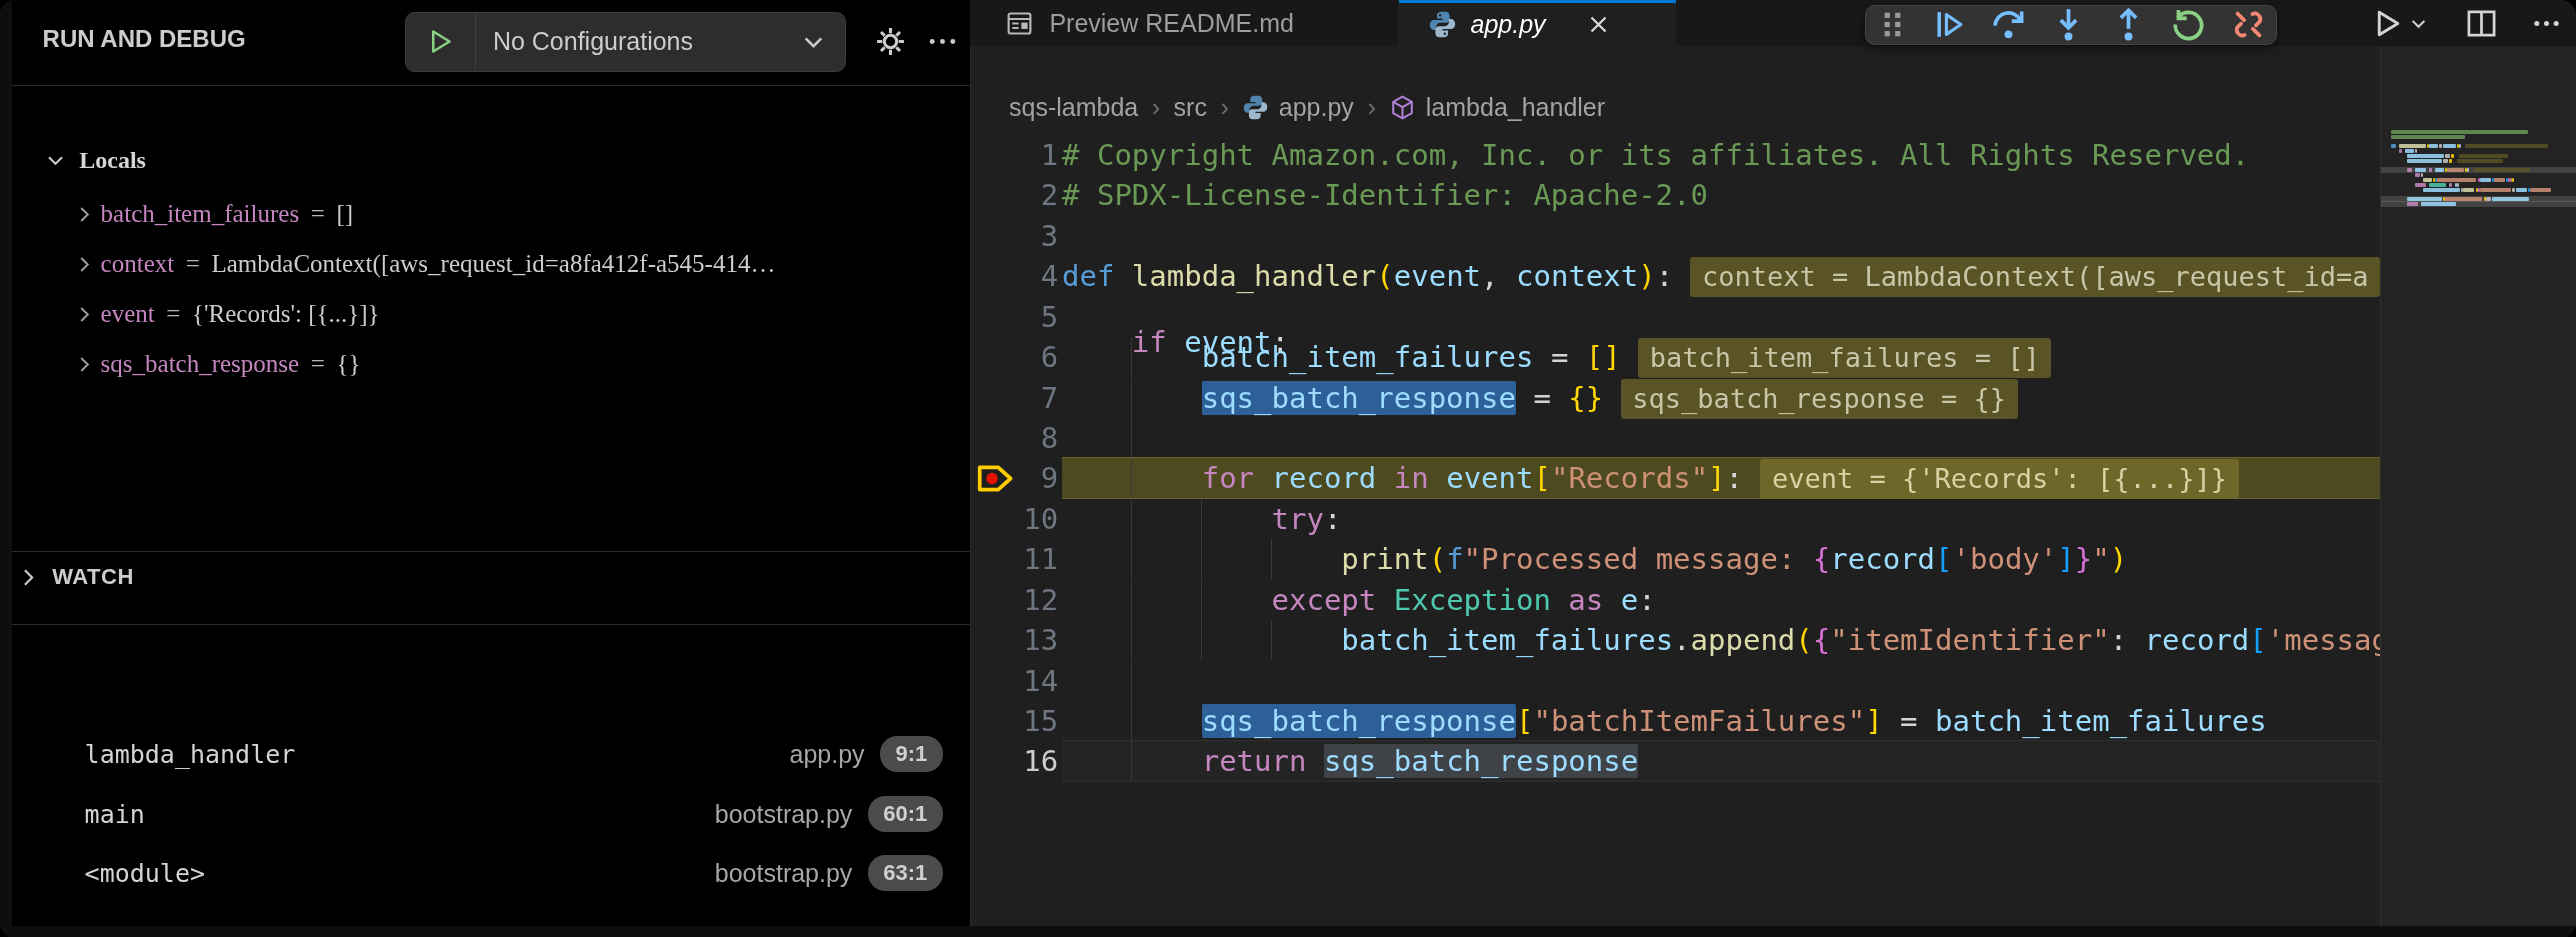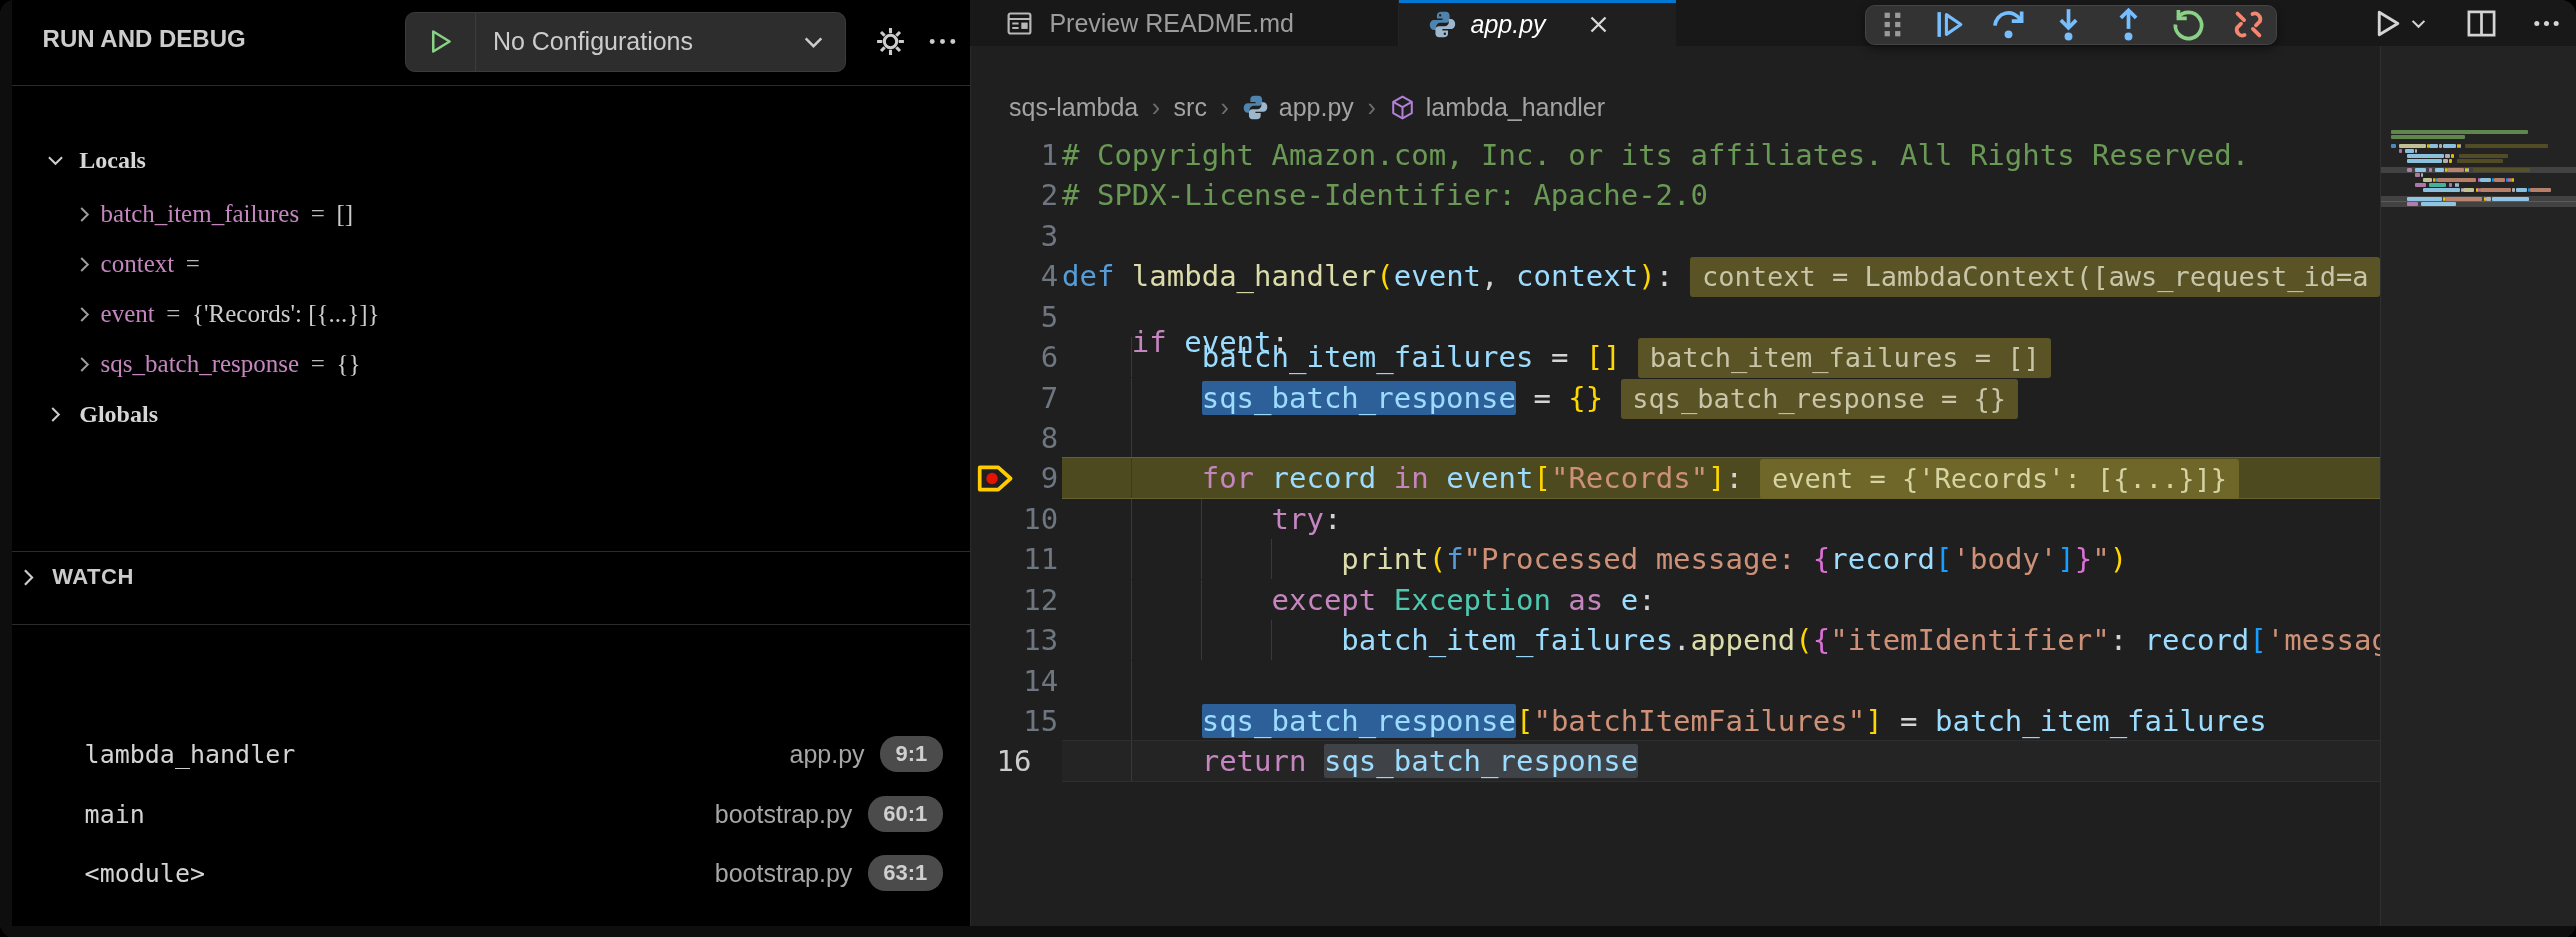--- a/index.html
+++ b/index.html
@@ -153,20 +153,21 @@
           <span class="var-val" style="margin-left: 11.6px;">[]</span>
         </div>
         <div class="tree-row mono" style="top: 239px; padding-left: 56px;">
           <span class="tw">
             <svg width="21" height="21" viewBox="0 0 16 16">
               <path d="M5.5 3l5 5-5 5" fill="none" stroke="#9d9d9d" stroke-width="1.5"></path>
             </svg>
           </span>
           <span class="var-name">context</span>
           <span class="var-eq">=</span>
+          <span class="var-val" style="margin-left: 11.6px;">LambdaContext([aws_request_id=a8fa412f-a545-414…</span>
         </div>
         <div class="tree-row mono" style="top: 289px; padding-left: 56px;">
           <span class="tw">
             <svg width="21" height="21" viewBox="0 0 16 16">
               <path d="M5.5 3l5 5-5 5" fill="none" stroke="#9d9d9d" stroke-width="1.5"></path>
             </svg>
           </span>
           <span class="var-name">event</span>
           <span class="var-eq">=</span>
           <span class="var-val" style="margin-left: 11.6px;">{'Records': [{...}]}</span>
@@ -176,28 +177,20 @@
             <svg width="21" height="21" viewBox="0 0 16 16">
               <path d="M5.5 3l5 5-5 5" fill="none" stroke="#9d9d9d" stroke-width="1.5"></path>
             </svg>
           </span>
           <span class="var-name">sqs_batch_response</span>
           <span class="var-eq">=</span>
           <span class="var-val" style="margin-left: 11.6px;">{}</span>
         </div>
       </div>
 
-    <div class="tree-row" style="top:389px;padding-left:27px">
-      <span class="tw">
-          <svg width="21" height="21" viewBox="0 0 16 16">
-            <path d="M5.5 3l5 5-5 5" fill="none" stroke="#cccccc" stroke-width="1.5"></path>
-          </svg>
-        </span>
-      <span class="bold-node">Globals</span>
-    </div>
 
     <div class="sep" style="top:551px"></div>
     <div class="sect-header" style="top:554px">
       <span class="tw">
           <svg width="23" height="23" viewBox="0 0 16 16">
             <path d="M5.5 3l5 5-5 5" fill="none" stroke="#cccccc" stroke-width="1.5"></path>
           </svg>
         </span>
       <span class="sect-label">WATCH</span>
     </div>
@@ -389,21 +382,21 @@
             <path d="M3 5h15l10 9-10 9H3z" fill="none" stroke="#ffcc00" stroke-width="3" stroke-linejoin="round"></path>
             <circle cx="13" cy="14" r="4.6" fill="#e51400"></circle>
           </svg>
         </div>
         <div class="gutter-cell mono" style="top: 364px;">10</div>
         <div class="gutter-cell mono" style="top: 404px; padding-left: 27px;">11</div>
         <div class="gutter-cell mono" style="top: 445px;">12</div>
         <div class="gutter-cell mono" style="top: 485px;">13</div>
         <div class="gutter-cell mono" style="top: 526px;">14</div>
         <div class="gutter-cell mono" style="top: 566px;">15</div>
-        <div class="gutter-cell mono cur" style="top: 606px; text-align: center;">16</div>
+        <div class="gutter-cell mono cur" style="top: 606px;">16</div>
       </div>
     <div id="code-lines">
         <div class="crow mono" style="top: 0px;"><span class="tok com"># Copyright Amazon.com, Inc. or its affiliates. All Rights Reserved.</span></div>
         <div class="crow mono" style="top: 40px;"><span class="tok com"># SPDX-License-Identifier: Apache-2.0</span></div>
         <div class="crow mono" style="top: 81px;"></div>
         <div class="crow mono" style="top: 121px;"><span class="tok kw2">def</span><span class="tok pln"> </span><span class="tok fn">lambda_handler</span><span class="tok br1">(</span><span class="tok var">event</span><span class="tok pln">, </span><span class="tok var">context</span><span class="tok br1">)</span><span class="tok pln">:</span><span class="hint">context = LambdaContext([aws_request_id=a</span></div>
         <div class="crow mono" style="top: 146px; margin-top: 41px;"><span class="tok pln">    </span><span class="tok kw">if</span><span class="tok pln"> </span><span class="tok var">event</span><span class="tok pln">:</span></div>
         <div class="crow mono" style="top: 202px;"><span class="guide" style="left: 69px;"></span><span class="tok pln">        </span><span class="tok var">batch_item_failures</span><span class="tok pln"> = </span><span class="tok br1">[]</span><span class="hint">batch_item_failures = []</span></div>
         <div class="crow mono" style="top: 243px;"><span class="guide" style="left: 69px;"></span><span class="tok pln">        </span><span class="tok var wordb">sqs_batch_response</span><span class="tok pln"> = </span><span class="tok br1">{}</span><span class="hint">sqs_batch_response = {}</span></div>
         <div class="crow mono" style="top: 283px;"><span class="guide" style="left: 69px;"></span></div>

